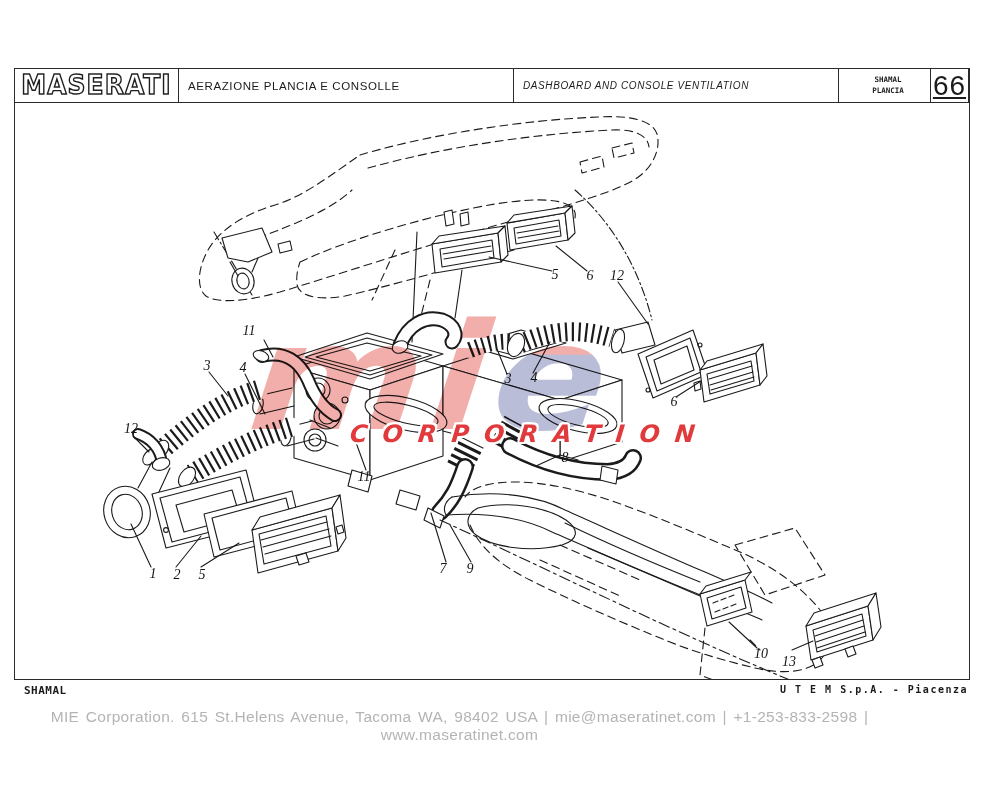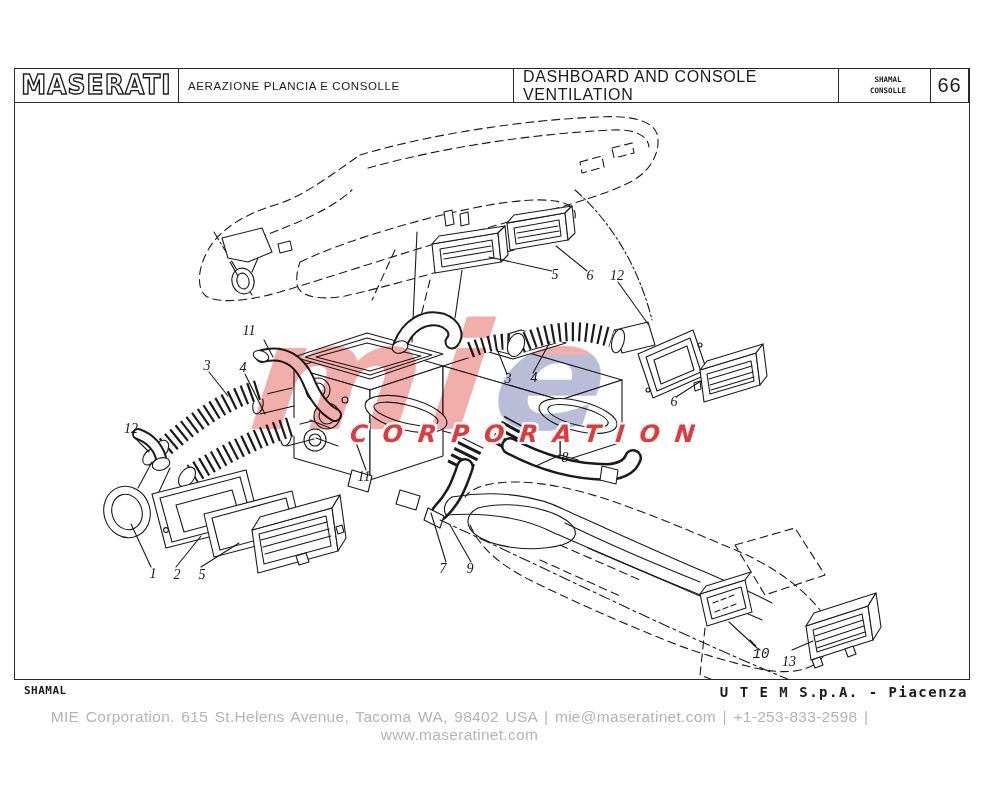--- a/index.html
+++ b/index.html
@@ -8,24 +8,24 @@
 
   
   .hdr{position:absolute;left:14px;top:68px;width:954px;height:33px;
        border:1.6px solid #2a2a2a;display:flex;align-items:stretch;background:#fff;z-index:5;}
   .hdr .cell{border-right:1.6px solid #2a2a2a;display:flex;align-items:center;}
   .cell-logo{width:163px;justify-content:center;}
   .logo-text{font-family:"DejaVu Sans",sans-serif;font-weight:bold;font-size:25px;
              letter-spacing:1px;color:#ffffff;-webkit-text-stroke:1.4px #1e1e1e;
              transform:scaleY(1.05);}
   .cell-it{width:325px;padding-left:9px;font-size:11.5px;letter-spacing:.6px;}
-  .cell-en{width:315px;padding-left:9px;font-size:16px;letter-spacing:.6px;}
+  .cell-en{width:315px;padding-left:9px;font-size:10px;letter-spacing:.6px;font-style:italic;}
   .cell-tav{width:84px;padding-left:7px;flex-direction:column;align-items:flex-start;justify-content:center;
             font-family:"DejaVu Sans Mono",monospace;font-size:7.5px;font-weight:bold;line-height:1.45;}
-  .cell-num{flex:1;border-right:none;justify-content:center;font-size:20px;letter-spacing:1px;}
+  .cell-num{flex:1;border-right:none;justify-content:center;font-size:28px;letter-spacing:1px;text-decoration:underline;}
 
   
   .canvas{position:absolute;left:14px;top:101px;width:954px;height:578px;
           border:1.6px solid #2a2a2a;border-top:none;background:#fff;}
   svg.art{position:absolute;left:14px;top:101px;z-index:2;}
 
   
   .wm-mie{position:absolute;left:258px;top:318px;width:460px;height:130px;z-index:3;
           mix-blend-mode:multiply;display:flex;align-items:flex-start;
           font-family:"DejaVu Sans",sans-serif;font-weight:bold;font-style:italic;
@@ -43,38 +43,38 @@
 
   
   .callout-layer{position:absolute;left:0;top:0;width:1000px;height:800px;z-index:6;pointer-events:none;}
   .callout{position:absolute;transform:translate(-50%,-55%);
            font-family:"Liberation Serif",serif;font-style:italic;font-size:14px;color:#141414;}
 
   
   .model{position:absolute;left:24px;top:684px;font-family:"DejaVu Sans Mono",monospace;
          font-size:11px;font-weight:bold;letter-spacing:.5px;z-index:5;}
   .printer{position:absolute;right:32px;top:684px;font-family:"DejaVu Sans Mono",monospace;
-           font-size:14px;font-weight:bold;letter-spacing:1.5px;z-index:5;}
+           font-size:10px;font-weight:bold;letter-spacing:1.5px;z-index:5;}
   .contact{position:absolute;left:0;top:708px;width:919px;text-align:center;
            font-size:15.5px;color:#b4b4b4;letter-spacing:.3px;word-spacing:2px;z-index:5;}
 </style>
 </head>
 <body>
 
 <div class="page">
 
   <div class="hdr">
     <div class="cell cell-logo">
       <span class="logo-text">MASERATI</span>
     </div>
     <div class="cell cell-it">AERAZIONE PLANCIA E CONSOLLE</div>
     <div class="cell cell-en">DASHBOARD AND CONSOLE VENTILATION</div>
     <div class="cell cell-tav">
       <span>SHAMAL</span>
-      <span>CONSOLLE</span>
+      <span>PLANCIA</span>
     </div>
     <div class="cell cell-num">66</div>
   </div>
 
   <div class="canvas"></div>
 
   <svg class="art" width="954" height="578" viewBox="14 101 954 578" fill="none" stroke="#1b1b1b" stroke-width="1.1" stroke-linejoin="round" stroke-linecap="round">
 
     <g stroke-dasharray="8 5">
       <path d="M 360,155 C 430,134 525,120 598,117 C 632,115 653,121 657,134 C 661,149 653,167 637,178 C 610,196 540,212 470,233 C 400,254 330,277 280,292 C 248,301 218,304 206,296 C 196,288 198,268 208,250 C 220,229 245,214 275,205 C 305,196 335,172 360,155 Z"></path>
@@ -314,21 +314,21 @@
       <span class="callout" style="left: 534px; top: 379px;">4</span>
       <span class="callout" style="left: 131px; top: 430px;">12</span>
       <span class="callout" style="left: 674px; top: 403px;">6</span>
       <span class="callout" style="left: 364px; top: 478px;">11</span>
       <span class="callout" style="left: 565px; top: 459px;">8</span>
       <span class="callout" style="left: 153px; top: 575px;">1</span>
       <span class="callout" style="left: 177px; top: 576px;">2</span>
       <span class="callout" style="left: 202px; top: 576px;">5</span>
       <span class="callout" style="left: 443px; top: 570px;">7</span>
       <span class="callout" style="left: 470px; top: 570px;">9</span>
-      <span class="callout" style="left: 761px; top: 655px; font-family: Liberation Mono, monospace;">10</span>
+      <span class="callout" style="left: 761px; top: 655px;">10</span>
       <span class="callout" style="left: 789px; top: 655px; margin-top: 8px;">13</span>
     </div>
 
   <div class="model">SHAMAL</div>
   <div class="printer">U T E M  S.p.A. - Piacenza</div>
   <div class="contact">MIE Corporation. 615 St.Helens Avenue, Tacoma WA, 98402 USA  |  mie@maseratinet.com  |  +1-253-833-2598  |  www.maseratinet.com</div>
 
 </div>
 
 </body></html>

